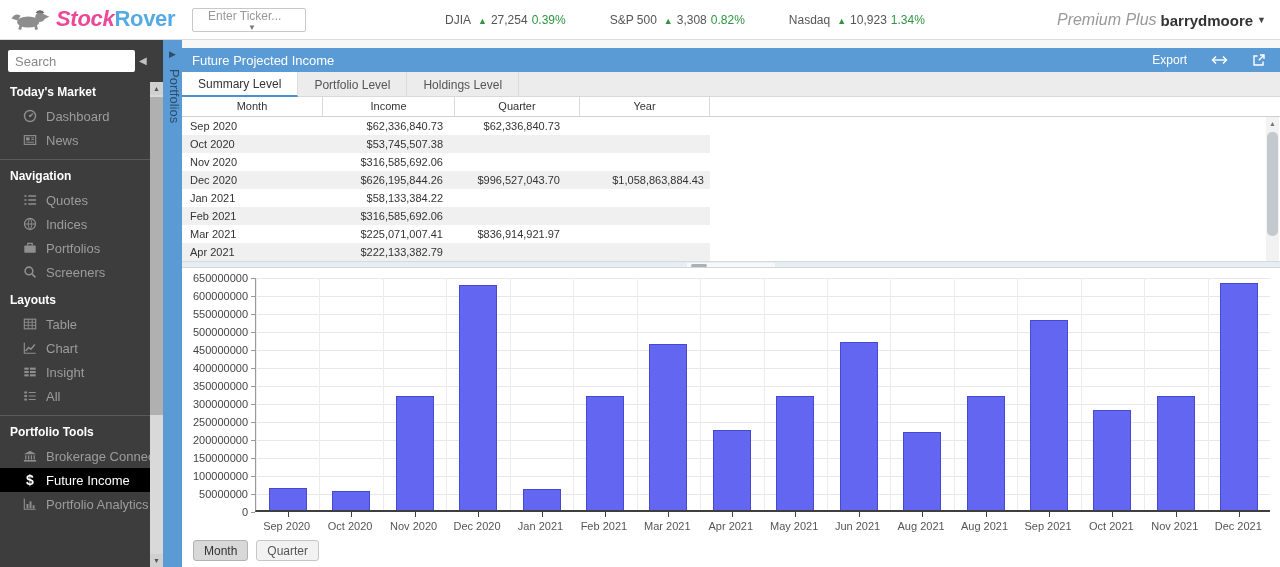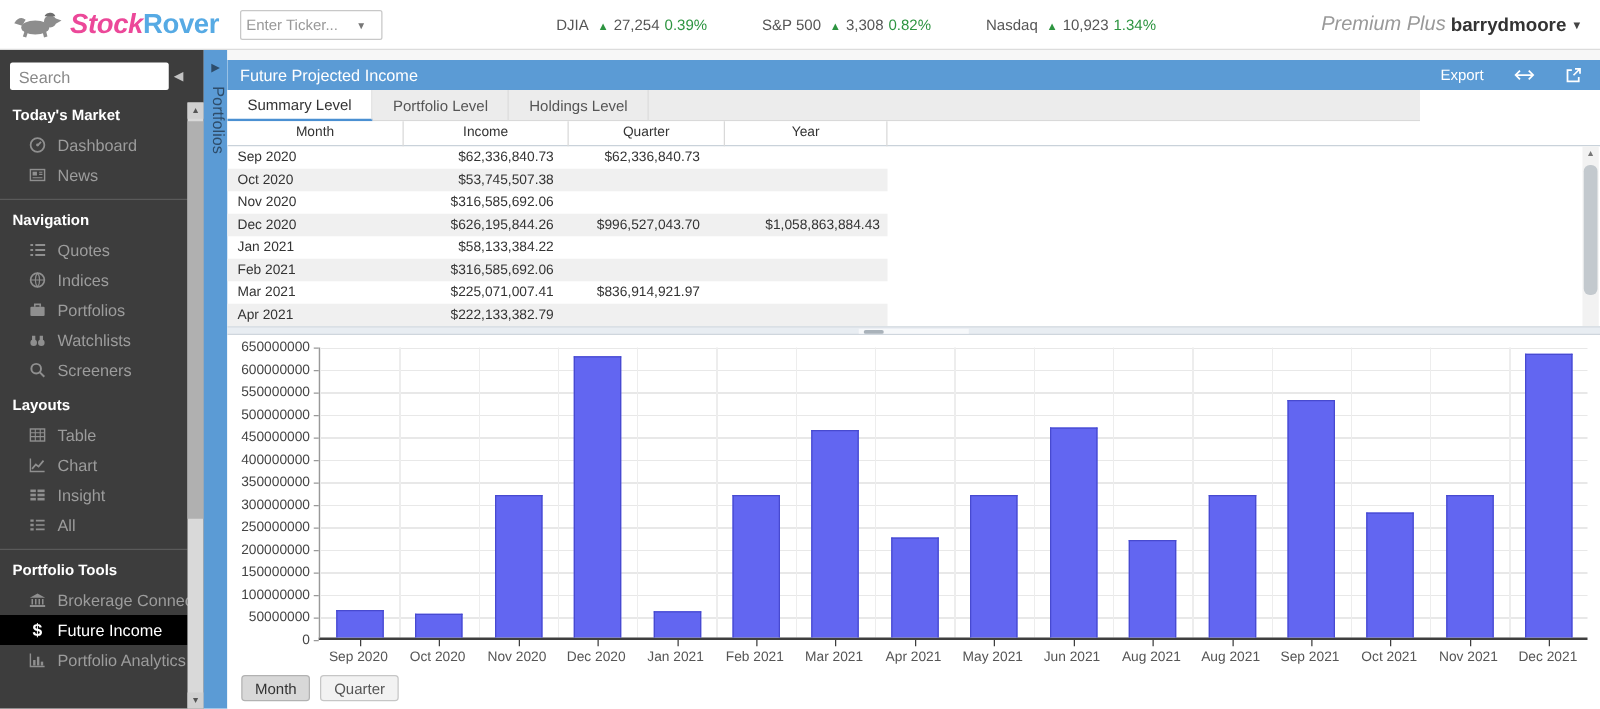--- a/index.html
+++ b/index.html
@@ -6,21 +6,21 @@
   html,body { width:1280px; height:567px; overflow:hidden; font-family:"Liberation Sans", sans-serif; background:#fff; }
   #app { position:relative; width:1280px; height:567px; }
 
   
   .topbar { position:absolute; left:0; top:0; width:1280px; height:40px; background:#fff; border-bottom:1px solid #dcdcdc; z-index:5; }
   .logo { position:absolute; left:10px; top:5px; display:flex; align-items:center; }
   .logo svg { margin-right:4px; }
   .logo-text { font-size:22px; font-weight:bold; letter-spacing:-0.3px; }
   .logo-stock { color:#ec4899;font-style:italic; }
   .logo-rover { color:#56aae4; }
-  .ticker-box { position:absolute; left:192px; top:8px; width:114px; height:24px; border:1px solid #c8c8c8; border-radius:2px; background:#fff; display:flex; align-items:center; padding:0 4px; }
+  .ticker-box { position:absolute; left:192px; top:8px; width:114px; height:24px; border:1px solid #c8c8c8; border-radius:2px; background:#fff; display:flex; align-items:center; padding:0 4px;flex-direction:column; }
   .ticker-input { border:none; outline:none; width:82px; font-size:12px; color:#555; font-family:"Liberation Sans", sans-serif; }
   .ticker-input::placeholder { color:#999; }
   .ticker-caret { color:#777; font-size:8px; margin-left:6px; }
   .indices { position:absolute; left:445px; top:0; height:40px; display:flex; align-items:center; gap:44px; }
   .quote { font-size:12px; color:#555; white-space:nowrap; }
   .qname { margin-right:7px; }
   .up-arrow { color:#2d9440; font-size:9px; margin-right:4px; }
   .qval { color:#555; margin-right:4px; }
   .qchg { color:#2d9440; }
   .account { position:absolute; right:14px; top:0; height:40px; display:flex; align-items:center; gap:4px; }
@@ -54,21 +54,21 @@
 
   
   .main { position:absolute; left:182px; top:40px; width:1098px; height:527px; background:#fff; }
   .main-gap { position:absolute; top:0; left:0; width:1098px; height:8px; background:#f7f7f7; }
   .panel-header { position:absolute; top:8px; left:0; width:1098px; height:24px; background:#5b9bd5; color:#fff; display:flex; align-items:center; font-size:13px; }
   .panel-title { margin-left:10px; }
   .panel-actions { margin-left:auto; display:flex; align-items:center; gap:24px; margin-right:14px; }
   .export-btn { font-size:12px; color:#fff; cursor:pointer; }
   .panel-actions svg { display:block; cursor:pointer; }
 
-  .tabs { position:absolute; top:32px; left:0; width:954px; height:25px; background:#ececec; border-bottom:1px solid #d9d9d9; display:flex; }
+  .tabs { position:absolute; top:32px; left:0; width:1098px; height:25px; background:#ececec; border-bottom:1px solid #d9d9d9; display:flex; }
   .tab { padding:0 16px; display:flex; align-items:center; font-size:12px; color:#555; border-right:1px solid #dcdcdc; cursor:pointer; height:25px; }
   .tab.active { background:#fff; color:#333; border-bottom:2px solid #4a90d2; }
 
   .thead { position:absolute; top:57px; left:0; width:1098px; height:20px; background:#fff; border-bottom:1px solid #c9d2da; font-size:11px; color:#333; }
   .th { position:absolute; top:0; height:20px; line-height:19px; text-align:center; border-right:1px solid #d9d9d9; }
   .th.c0 { left:0; width:141px; }
   .th.c1 { left:141px; width:132px; }
   .th.c2 { left:273px; width:125px; }
   .th.c3 { left:398px; width:130px; }
 
@@ -186,30 +186,20 @@
           <span class="nav-label">Indices</span>
         </div>
         <div class="nav-item">
           <span class="icon">
             <svg viewBox="0 0 16 16">
               <rect x="1.5" y="5" width="13" height="8.5" rx="1" fill="currentColor"></rect>
               <path d="M5.5 5V2.8h5V5" fill="none" stroke="currentColor" stroke-width="1.5"></path>
             </svg>
           </span>
           <span class="nav-label">Portfolios</span>
-        </div>
-        <div class="nav-item">
-          <span class="icon">
-            <svg viewBox="0 0 16 16">
-              <path d="M3 4h3v4H3zM10 4h3v4h-3z" fill="currentColor"></path>
-              <circle cx="4.5" cy="10.5" r="3" fill="currentColor"></circle>
-              <circle cx="11.5" cy="10.5" r="3" fill="currentColor"></circle>
-            </svg>
-          </span>
-          <span class="nav-label">Watchlists</span>
         </div>
         <div class="nav-item">
           <span class="icon">
             <svg viewBox="0 0 16 16">
               <circle cx="6.8" cy="6.8" r="4.4" fill="none" stroke="currentColor" stroke-width="1.8"></circle>
               <path d="M10.2 10.2L14.2 14.2" stroke="currentColor" stroke-width="1.8"></path>
             </svg>
           </span>
           <span class="nav-label">Screeners</span>
         </div>

